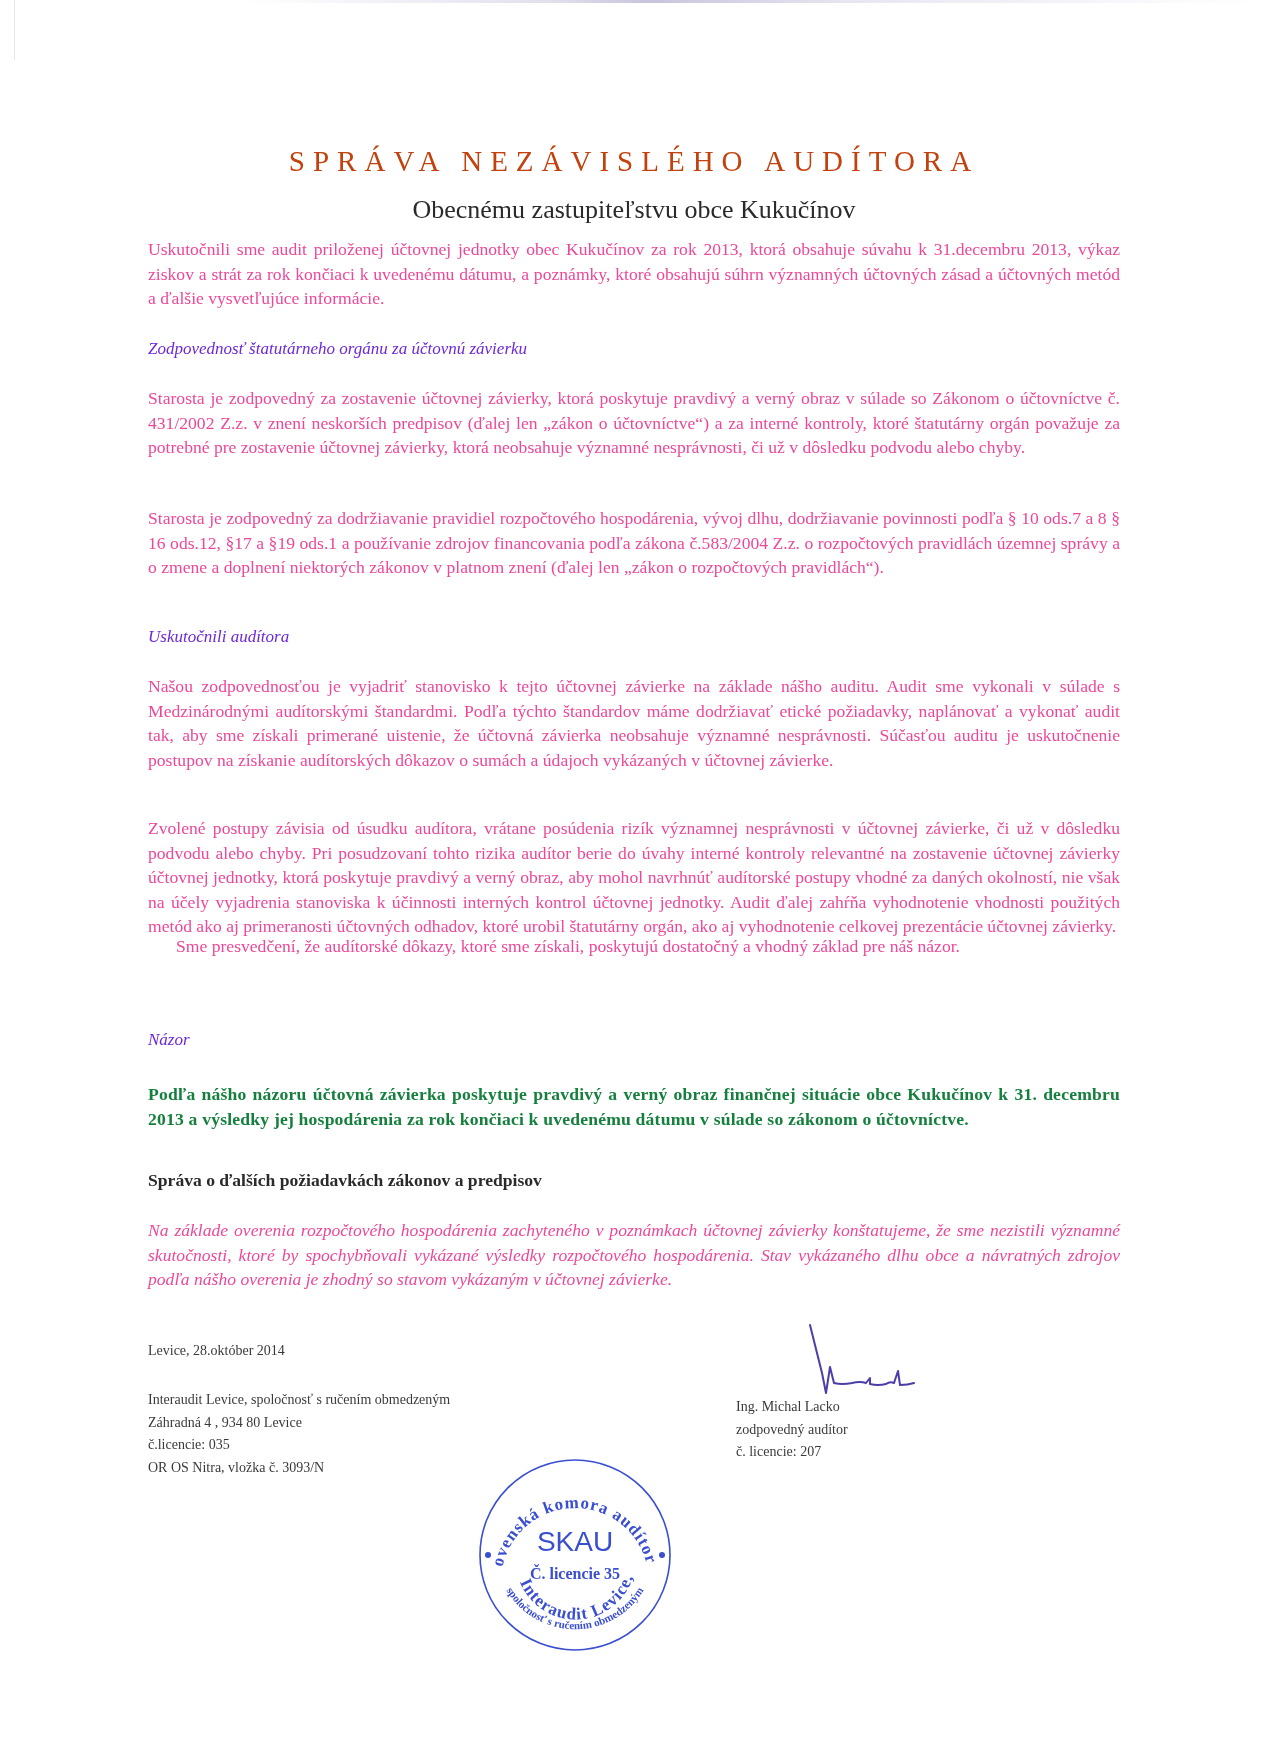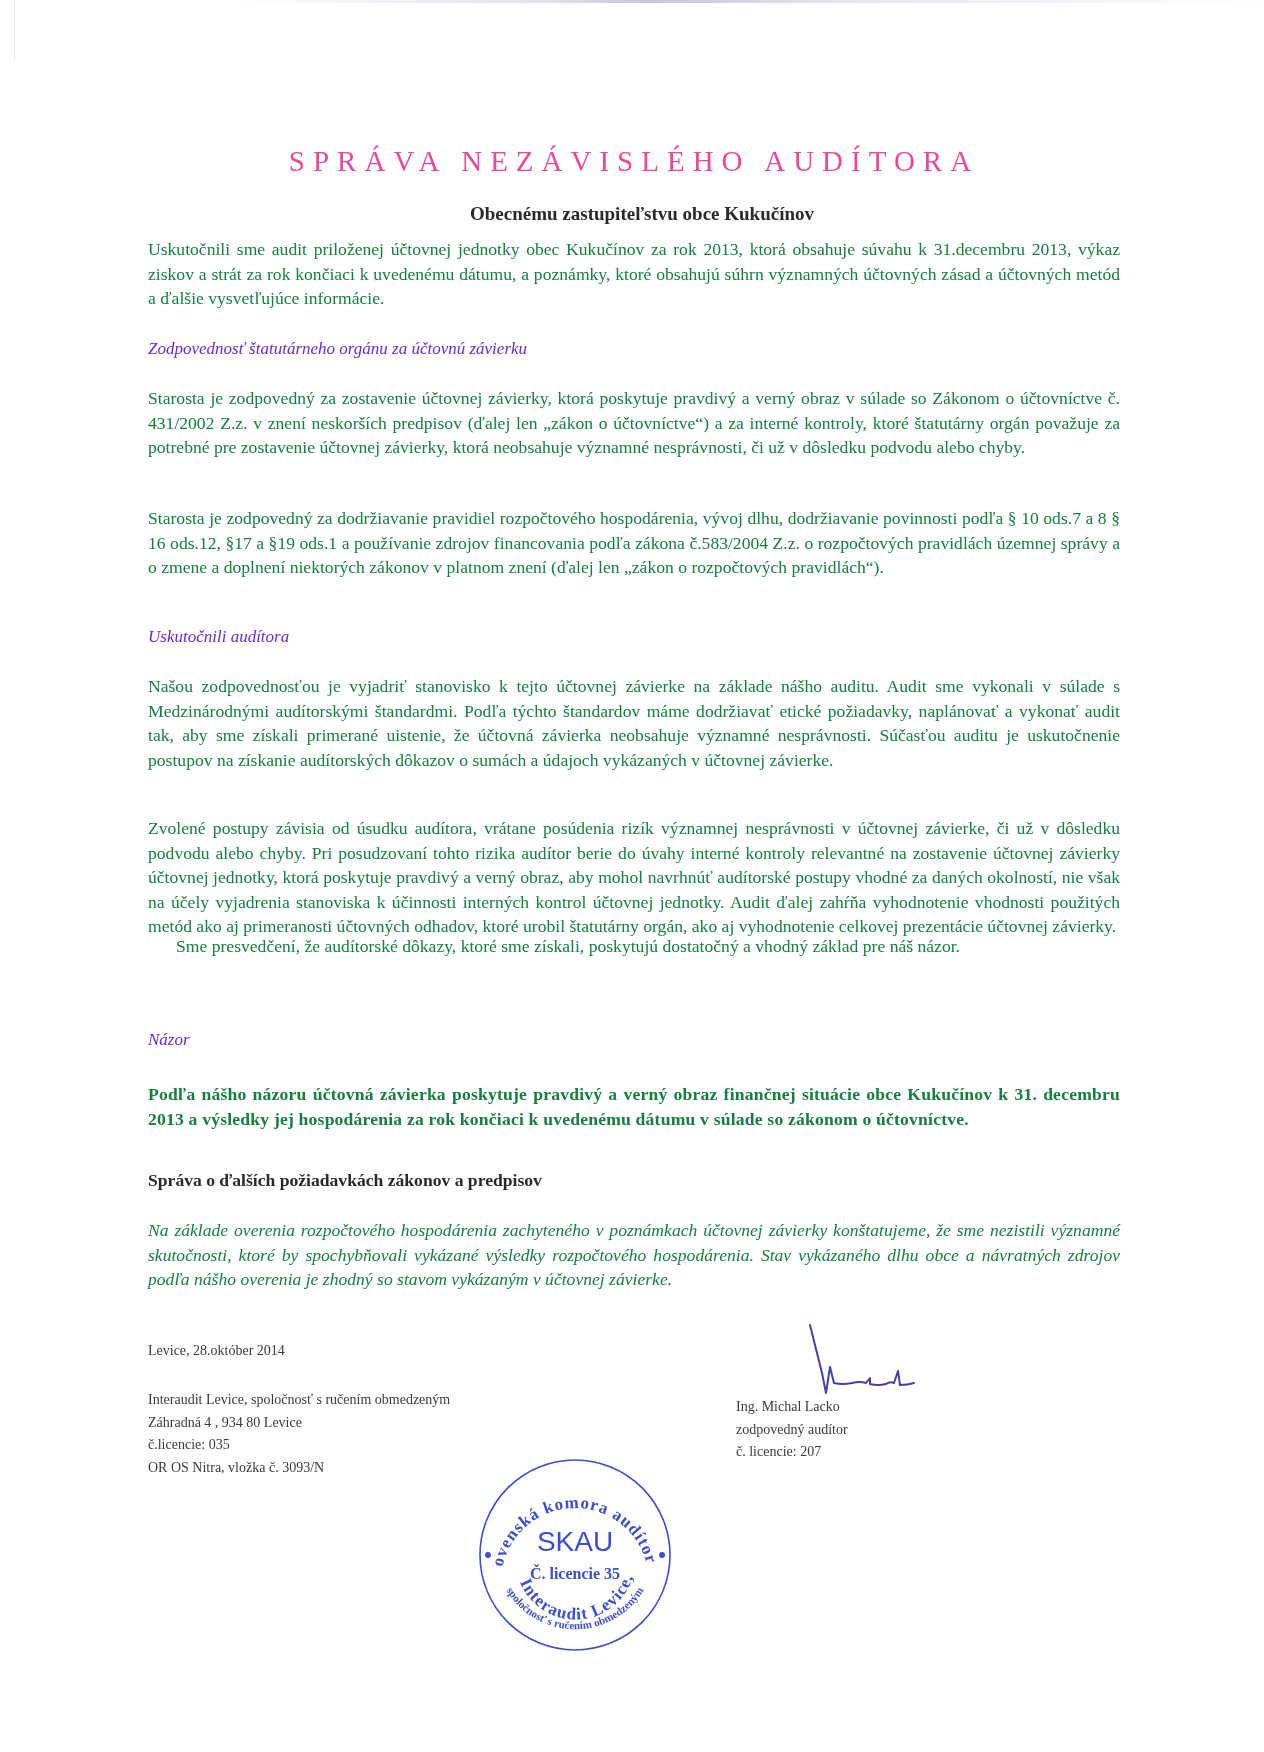--- a/index.html
+++ b/index.html
@@ -39,44 +39,44 @@
     }
     .title {
       position: absolute;
       top: 145px;
       left: 0;
       width: 972px;
       text-align: center;
       font-size: 29px;
       letter-spacing: 8px;
       font-weight: normal;
-      color: #ec4899;
+      color: #c2410c;
       margin: 0;
       white-space: nowrap;
     }
     .subtitle {
       position: absolute;
       top: 195px;
       left: 0;
       width: 972px;
       text-align: center;
-      font-size: 19px;
-      font-weight: bold;
+      font-size: 26px;
+      font-weight: normal;
       color: #2a2a2a;
-      margin: 8px;
+      margin: 0;
     }
     .para {
       position: absolute;
       left: 0;
       width: 972px;
       font-size: 17.6px;
       line-height: 24.5px;
       text-align: justify;
       margin: 0;
-      color: #15803d;
+      color: #ec4899;
     }
     .heading-it {
       position: absolute;
       left: 0;
       font-size: 17px;
       font-style: italic;
       color: #6d28d9;
       margin: 0;
     }
     .bold-para {

